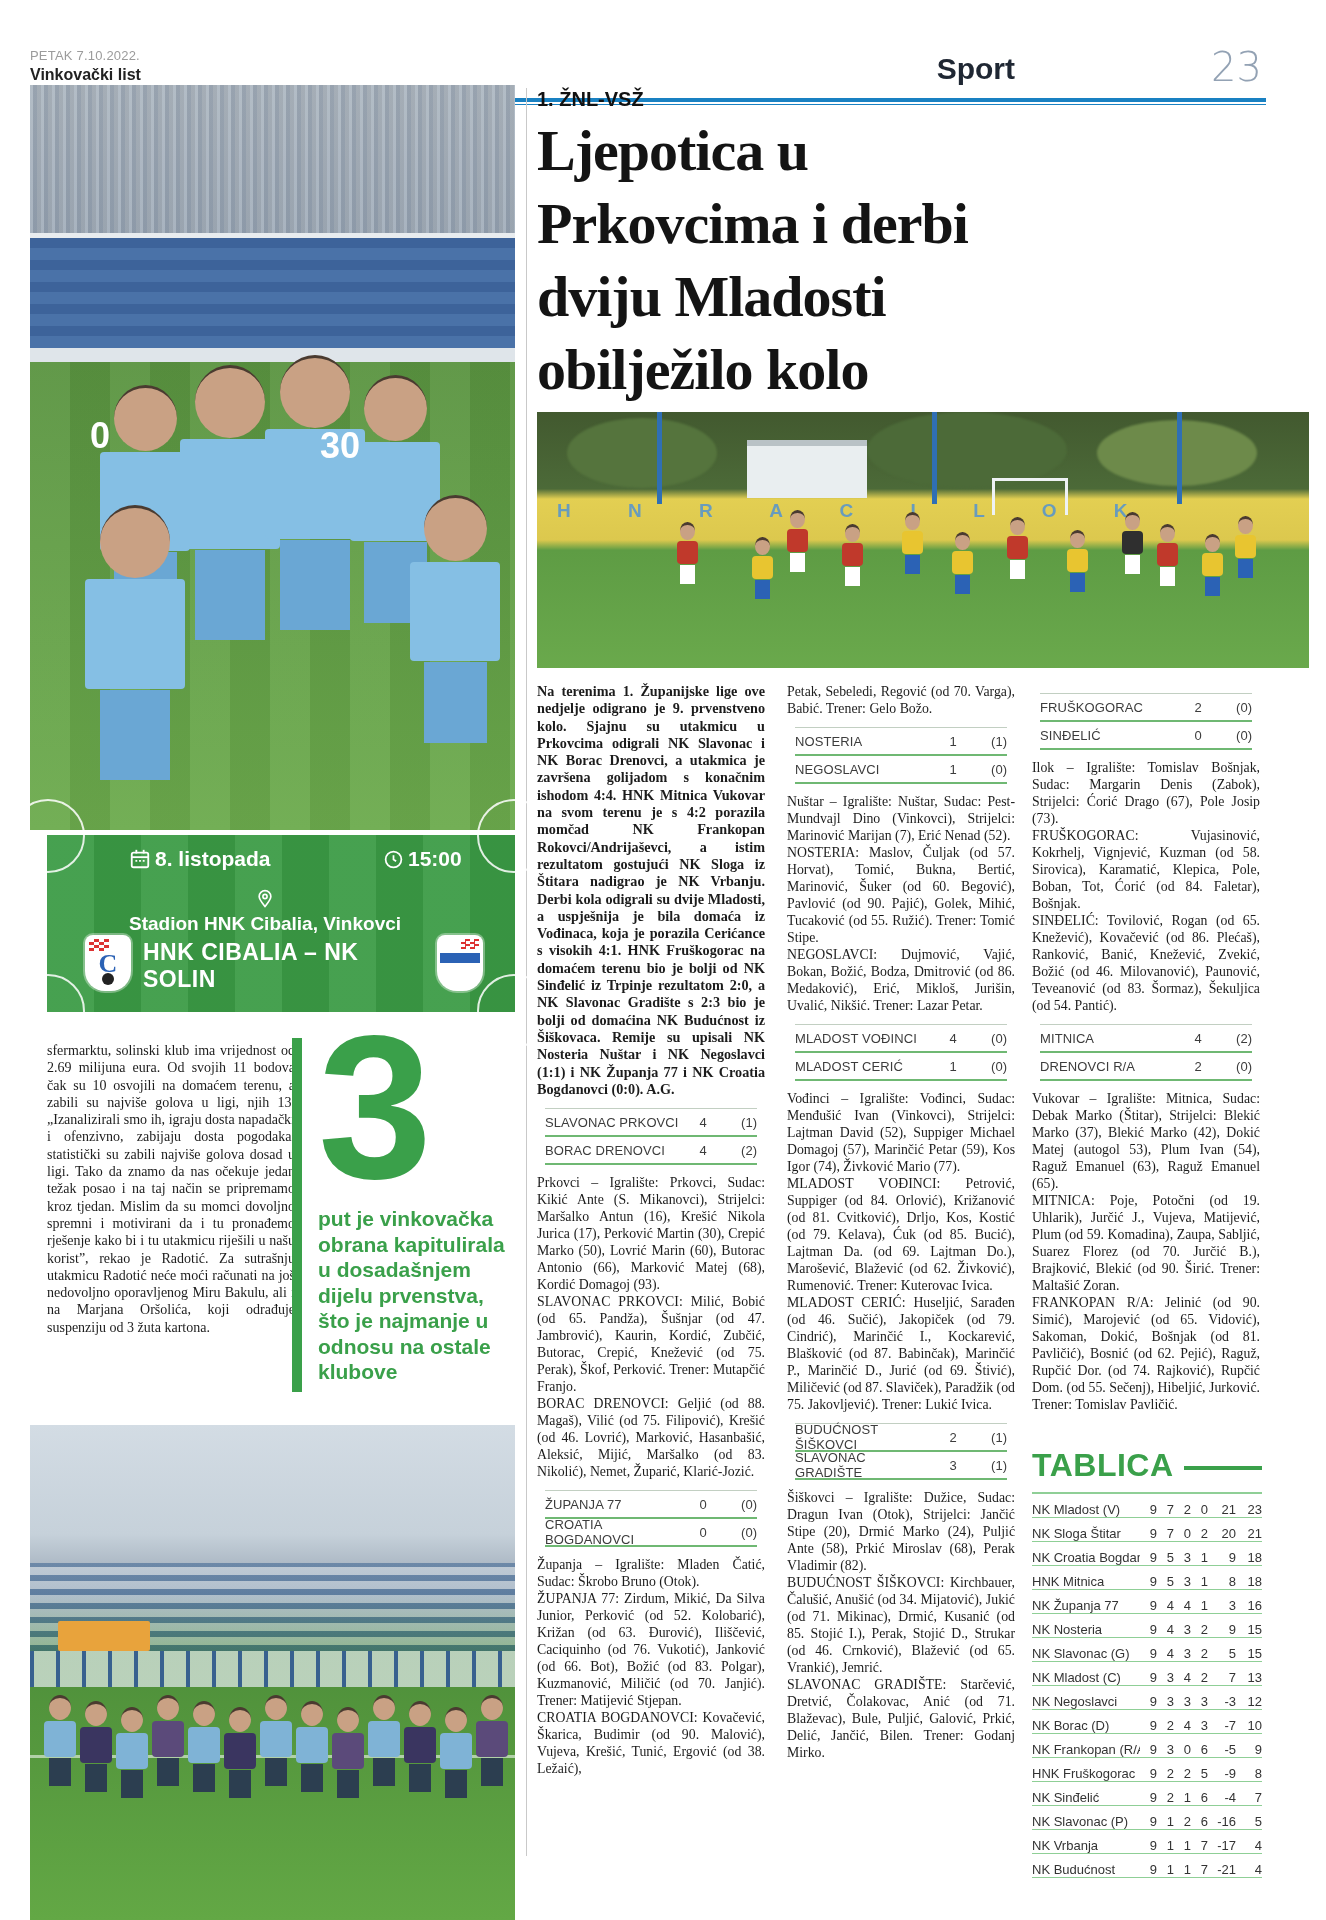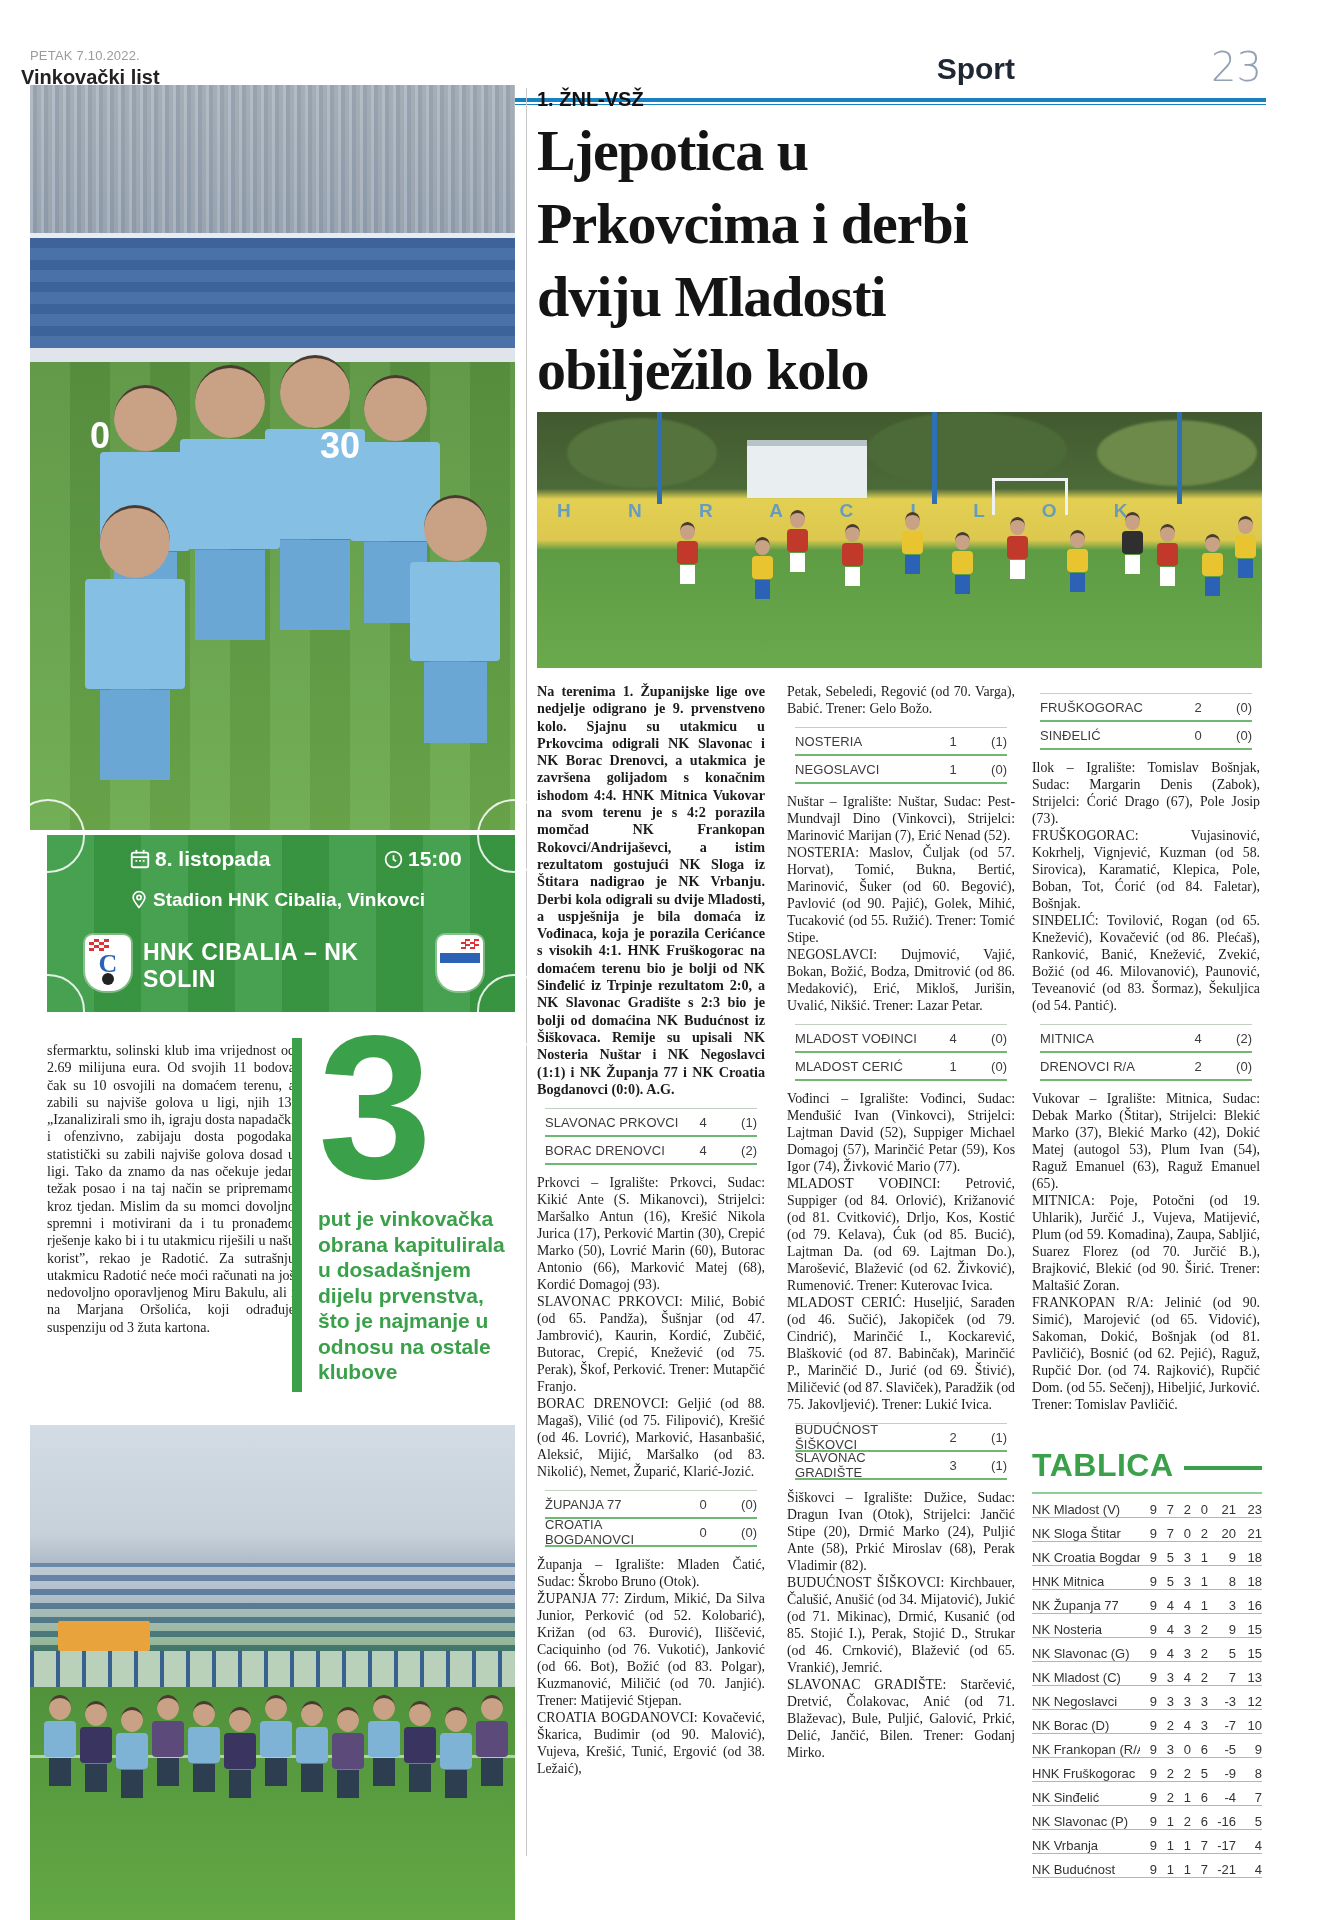--- a/index.html
+++ b/index.html
@@ -2,21 +2,21 @@
 <html><head>
 <meta charset="utf-8">
 <style>
   html,body{margin:0;padding:0;background:#e8e8e8;}
   .page{position:relative;width:1326px;height:1920px;background:#ffffff;margin:0 auto;
         font-family:"Liberation Serif",serif;overflow:hidden;}
   .abs{position:absolute;}
 
   
   .hdr-date{left:30px;top:48px;font-family:"Liberation Sans",sans-serif;font-size:13px;color:#9b9b9b;letter-spacing:.2px;}
-  .hdr-pub{left:21px;top:66px;font-family:"Liberation Sans",sans-serif;font-size:20px;font-weight:bold;color:#222;}
+  .hdr-pub{left:30px;top:66px;font-family:"Liberation Sans",sans-serif;font-size:16px;font-weight:bold;color:#222;}
   .hdr-section{left:930px;top:52px;width:85px;text-align:right;font-family:"Liberation Sans",sans-serif;
                font-size:30px;font-weight:bold;color:#1f2733;}
   .hdr-pagenum{left:1150px;top:44px;width:112px;text-align:right;font-family:"DejaVu Sans",sans-serif;
                font-size:40px;font-weight:200;color:#93a2b4;}
   .hdr-rule{left:30px;top:98px;width:1236px;height:4px;background:#1981c2;}
   .hdr-rule2{left:30px;top:104px;width:1236px;height:1px;background:#1981c2;}
 
   .vrule{left:526px;top:88px;width:1px;height:1768px;background:#c9c9c9;}
 
   
@@ -32,21 +32,21 @@
       repeating-linear-gradient(90deg,rgba(255,255,255,.25) 0 3px,rgba(60,70,90,.25) 3px 7px,rgba(150,140,130,.2) 7px 11px);opacity:.55;}
   .p1-rail{left:0;top:148px;width:100%;height:5px;background:#e8ecef;}
   .p1-seats{left:0;top:153px;width:100%;height:110px;background:
       repeating-linear-gradient(0deg,#4a72a8 0 12px,#3d639a 12px 22px);}
   .p1-wall{left:0;top:263px;width:100%;height:14px;background:#dfe5ea;}
   .p1-pitch{left:0;top:277px;width:100%;height:468px;background:
       repeating-linear-gradient(90deg,rgba(255,255,255,.05) 0 40px,rgba(0,0,0,.05) 40px 80px),
       linear-gradient(#5a9440,#6cab4d);}
   .p1-num{position:absolute;color:#fff;font-family:"Liberation Sans",sans-serif;font-weight:bold;}
 
-  .photo2{left:537px;top:412px;width:725px;height:256px;background:linear-gradient(#42592f 0%,#4c6a38 30%,#e3cf52 34%,#dcc84e 50%,#5e9c44 54%,#6aa94c 100%);}
+  .photo2{left:537px;top:412px;width:725px;height:256px;background:linear-gradient(#42592f 0%,#4c6a38 30%,#e3cf52 34%,#dcc84e 50%,#5e9c44 54%,#6aa94c 100%);padding-left:47px;}
   .p2-blob{border-radius:50%;filter:blur(1px);}
   .p2-bldg{left:210px;top:28px;width:120px;height:52px;background:#e9eef0;border-top:6px solid #b9c2c6;}
   .p2-wall-letters{left:20px;top:88px;width:690px;font-family:"Liberation Sans",sans-serif;font-weight:bold;
       font-size:19px;color:#4a90d9;letter-spacing:26px;opacity:.8;}
   .p2-goal{left:455px;top:66px;width:70px;height:34px;border:3px solid #eef2f4;border-bottom:none;}
   .p2-pole{top:0;width:5px;height:92px;background:#2f6fb4;}
 
   .photo3{left:30px;top:1425px;width:485px;height:495px;background:linear-gradient(#d3dce4 0%,#c6d1da 22%,#aebac6 28%,#8fa0b4 34%,#4e8f3a 46%,#63a845 100%);}
   .p3-stripes{left:0;top:138px;width:100%;height:88px;background:
       repeating-linear-gradient(0deg,rgba(56,97,143,.55) 0 6px,rgba(210,220,228,.5) 6px 14px);}
@@ -63,21 +63,21 @@
   
   .matchbox{left:47px;top:835px;width:468px;height:177px;color:#fff;
     background:repeating-linear-gradient(90deg,rgba(255,255,255,.06) 0 47px,rgba(0,0,0,.05) 47px 94px),#3b9b45;
     font-family:"Liberation Sans",sans-serif;}
   .arc{position:absolute;width:70px;height:70px;border:2px solid rgba(255,255,255,.85);border-radius:50%;}
   .arc.tl{left:-36px;top:-36px;} .arc.tr{right:-36px;top:-36px;}
   .arc.bl{left:-36px;bottom:-36px;} .arc.br{right:-36px;bottom:-36px;}
   .mb-item{position:absolute;display:flex;align-items:center;gap:4px;font-weight:bold;}
   .mb-date{left:82px;top:12px;font-size:21px;}
   .mb-time{left:336px;top:12px;font-size:21px;}
-  .mb-venue{left:82px;top:54px;font-size:19px;}
+  .mb-venue{left:82px;top:54px;font-size:19px;flex-direction:column;}
   .mb-fixture{left:96px;top:104px;width:288px;justify-content:center;font-size:23px;letter-spacing:.5px;}
   .crest{position:absolute;width:46px;height:56px;background:#fff;border-radius:8px 8px 20px 20px;box-shadow:0 0 0 2px rgba(255,255,255,.35);}
   .crest .chk{position:absolute;left:4px;top:4px;width:20px;height:12px;
       background:conic-gradient(#d33 0 25%,#fff 0 50%,#d33 0 75%,#fff 0 100%);background-size:10px 6px;}
   .crest .ltr{position:absolute;left:0;right:0;top:14px;text-align:center;font-family:"Liberation Serif",serif;
       font-size:26px;font-weight:bold;color:#2b62b5;}
   .crest .ball{position:absolute;left:17px;bottom:6px;width:12px;height:12px;border-radius:50%;background:#222;}
   .crest.solin .band{position:absolute;left:3px;top:18px;width:40px;height:10px;background:#2b62b5;}
   .crest.solin .chk2{position:absolute;right:4px;top:4px;width:18px;height:10px;
       background:conic-gradient(#d33 0 25%,#fff 0 50%,#d33 0 75%,#fff 0 100%);background-size:9px 5px;}

